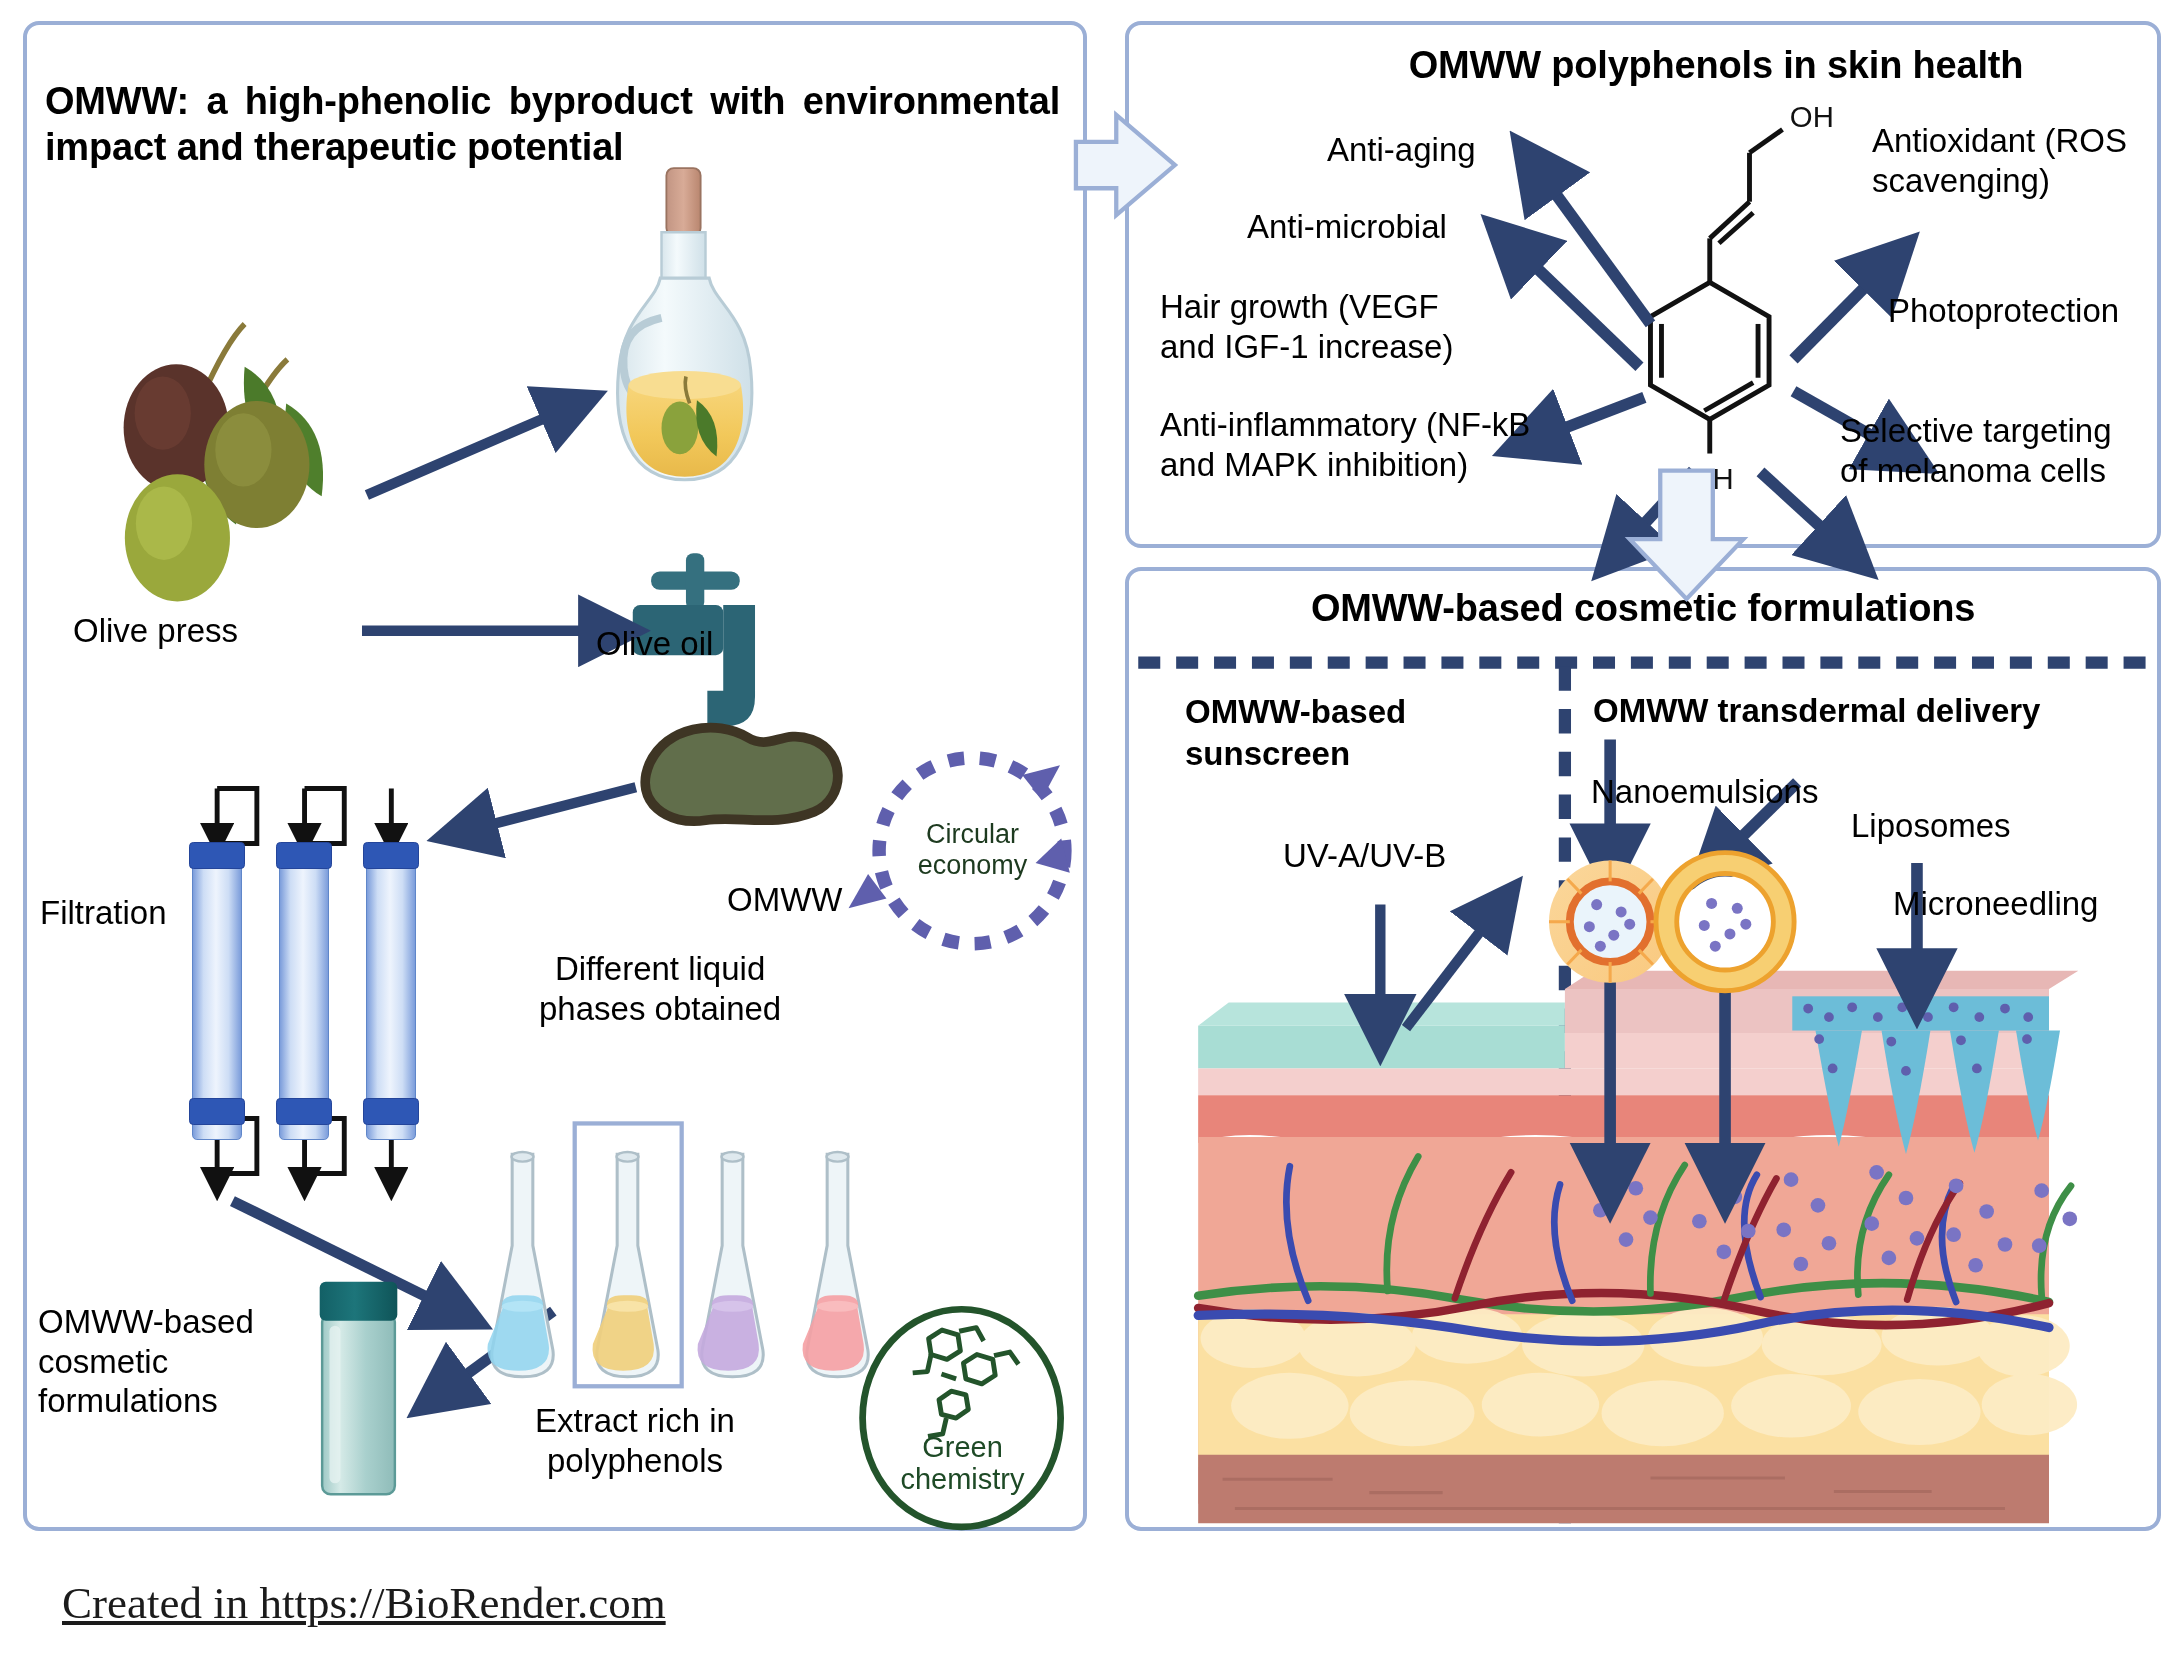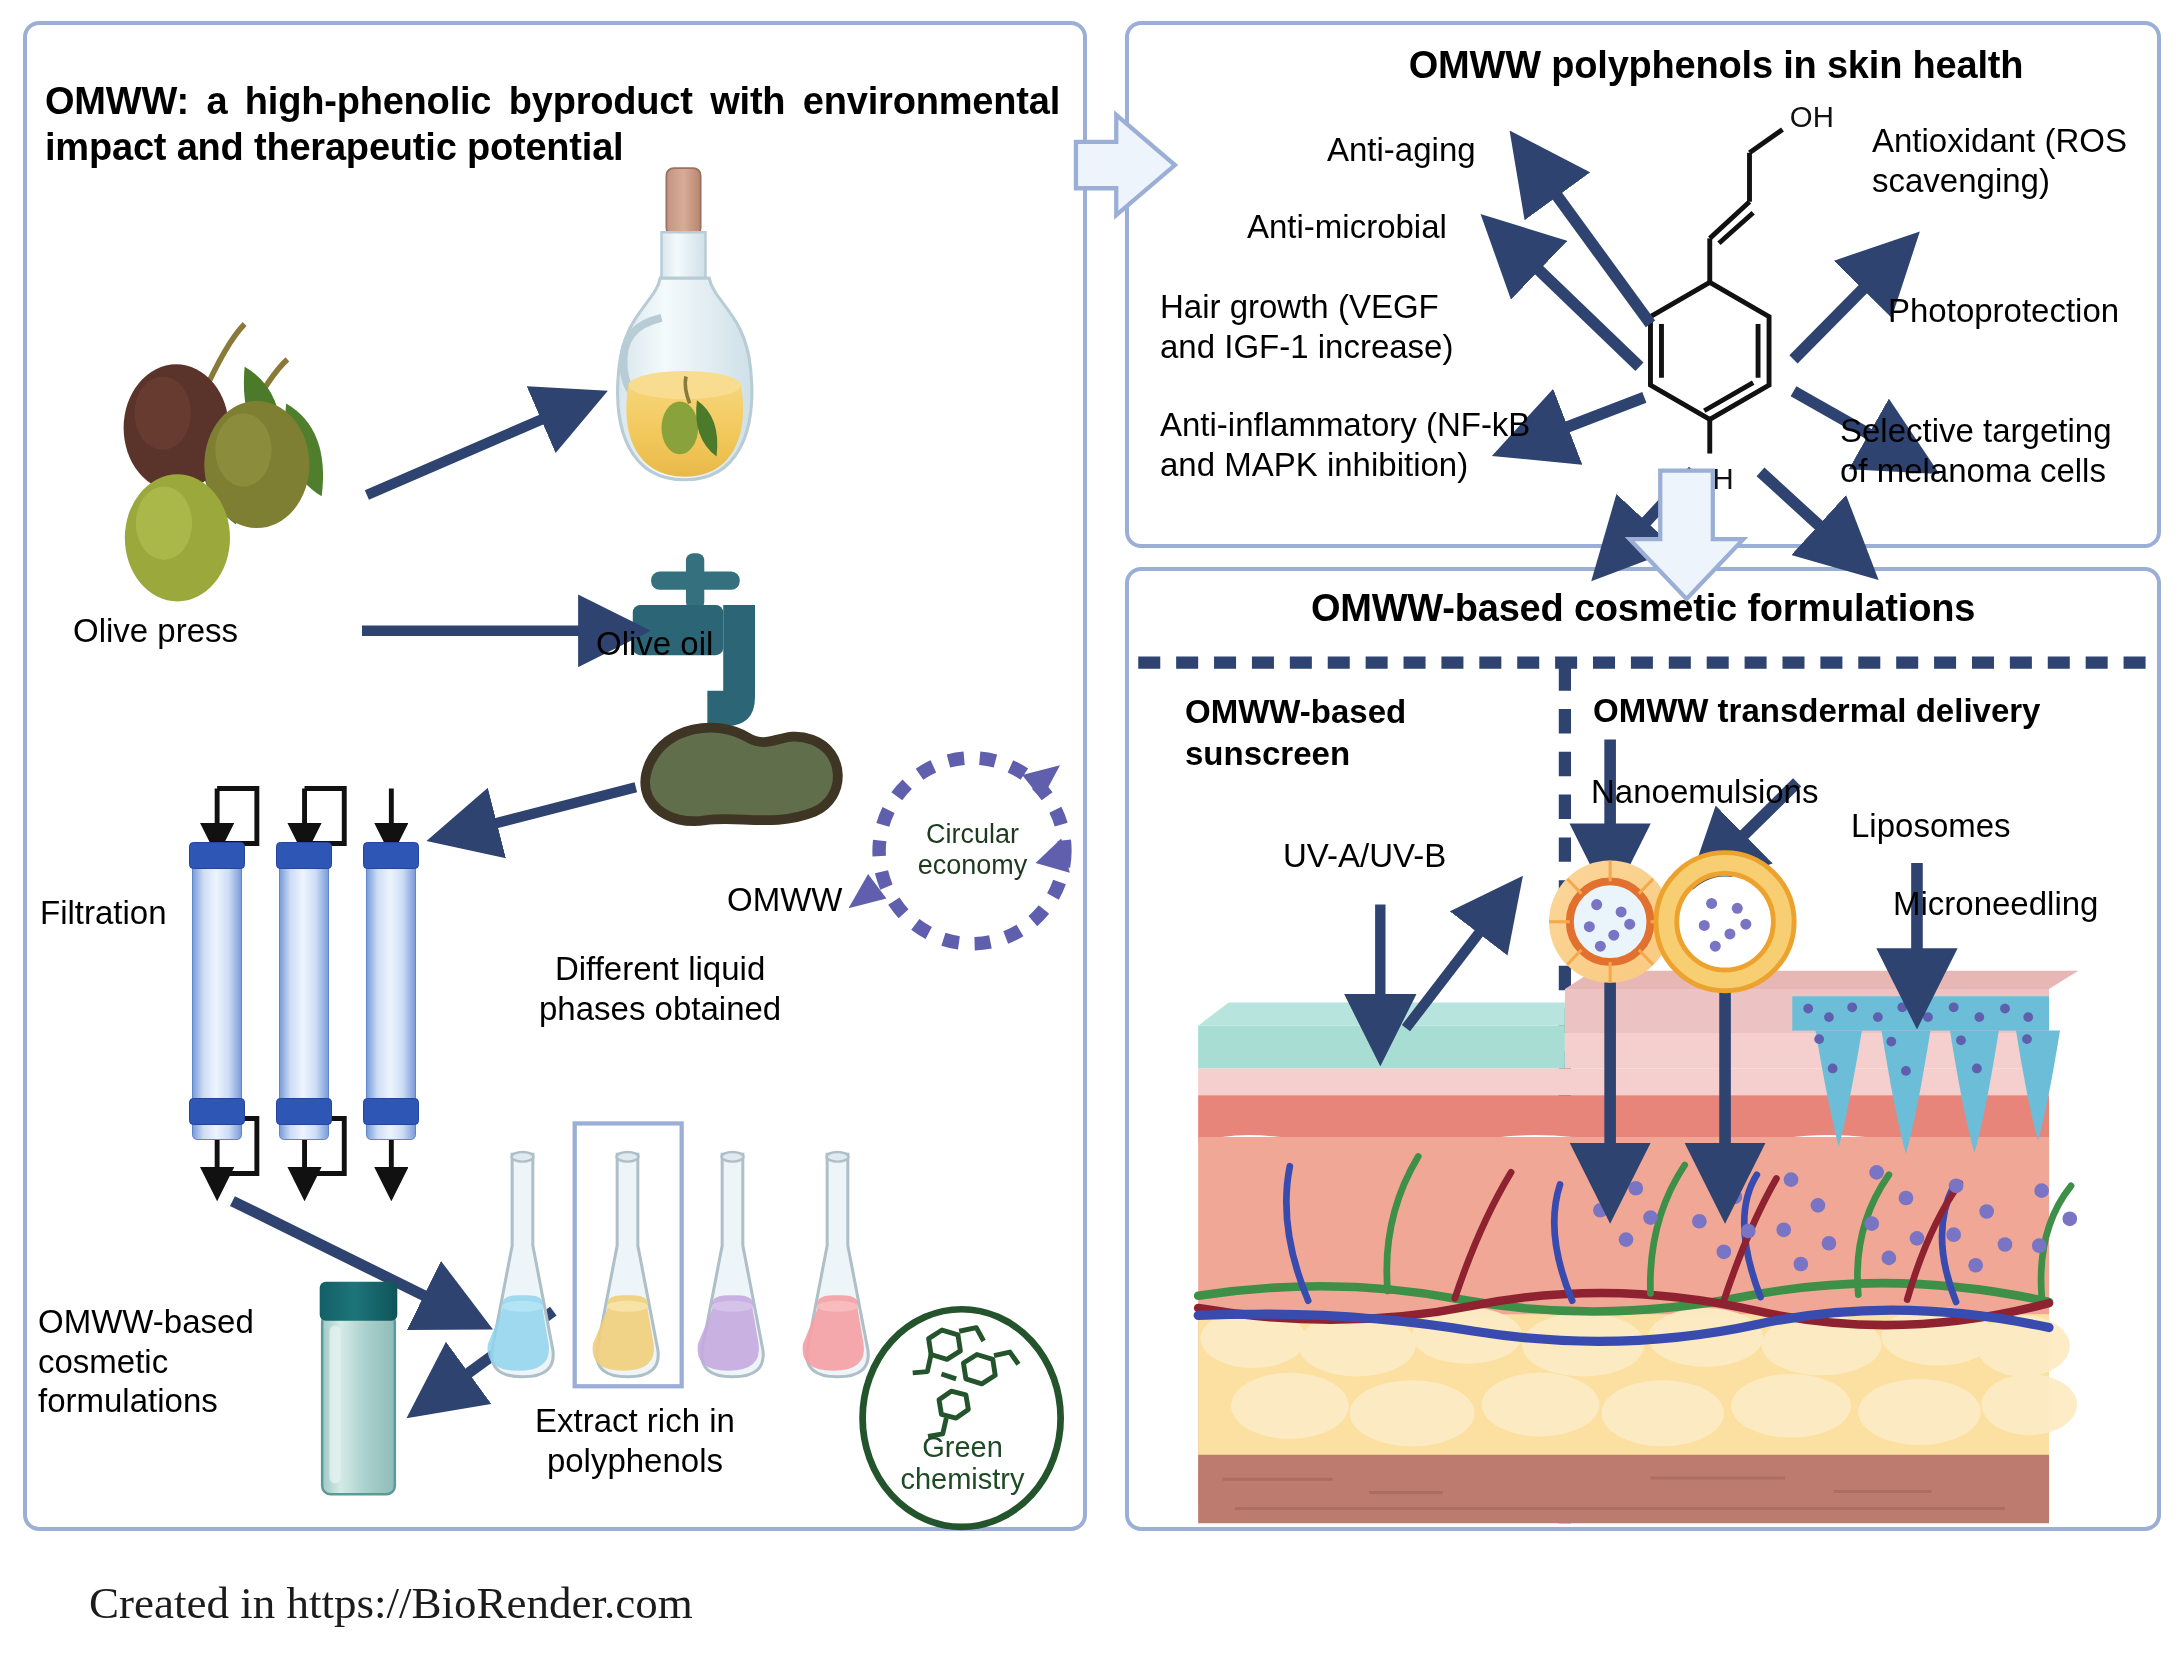--- a/index.html
+++ b/index.html
@@ -12,22 +12,22 @@
 
   .ttl-left{position:absolute;left:22px;top:17px;width:1015px;font-size:38px;font-weight:bold;
     line-height:1.22;color:#000;text-align:justify;text-align-last:left;letter-spacing:-0.2px;margin-top:40px;}
   .ttl-center{position:absolute;left:0;right:0;font-size:38px;font-weight:bold;text-align:center;color:#000;letter-spacing:-0.2px;}
 
   .lbl{position:absolute;font-size:33px;color:#000;line-height:1.2;white-space:pre-line;}
   .lbl-b{font-weight:bold;}
 
   .svglayer{position:absolute;left:0;top:0;width:2183px;height:1676px;pointer-events:none;}
 
-  .footer{position:absolute;left:89px;top:1577px;font-family:"Liberation Serif",serif;
-    font-size:45px;color:#1b1b1b;}
+  .footer{position:absolute;left:62px;top:1577px;font-family:"Liberation Serif",serif;
+    font-size:45px;color:#1b1b1b;text-decoration:underline;}
 
   
   .cart{position:absolute;width:50px;height:287px;border-radius:4.9px;
     background:linear-gradient(90deg,#7c9ddb 0%,#cdddf5 22%,#eef4fd 48%,#cdddf5 74%,#7c9ddb 100%);
     border:1.8px solid #5f86c9;box-sizing:border-box;}
   .cartcap{position:absolute;width:56px;height:27px;border-radius:4.3px;background:#2e57b5;border:1.8px solid #24459a;box-sizing:border-box;}
 
   
   .flaskwrap{position:absolute;width:79px;height:238px;}
   .flasksvg{width:79px;height:238px;display:block;}

